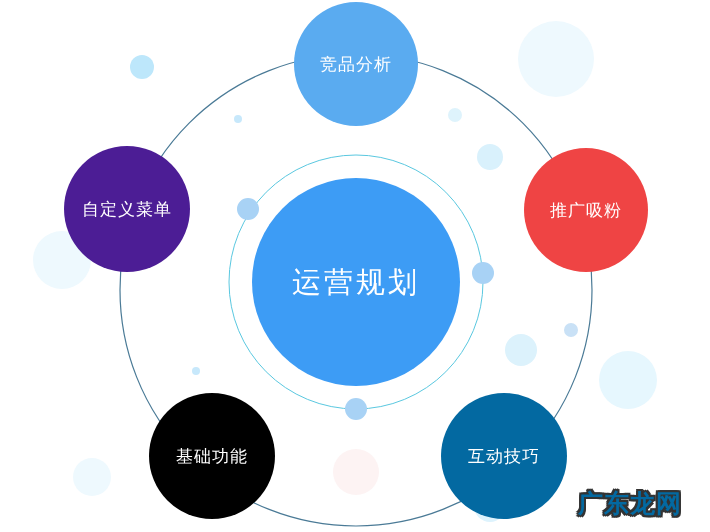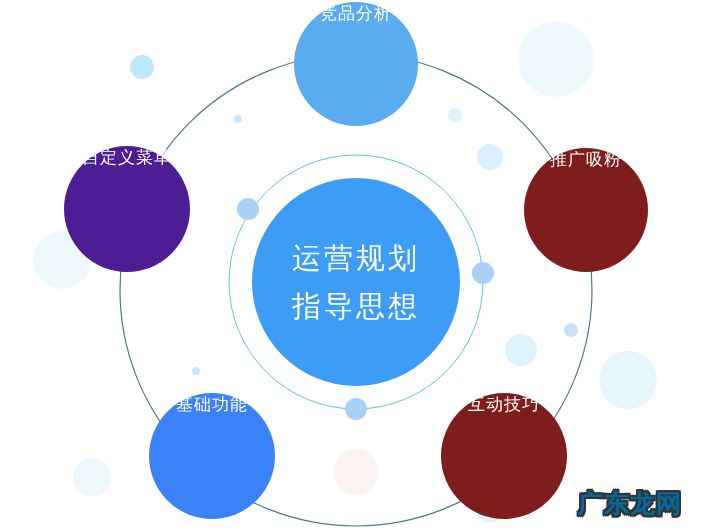--- a/index.html
+++ b/index.html
@@ -1,18 +1,18 @@
 <!DOCTYPE html>
 <html><head>
 <meta charset="utf-8">
 <style>
   html, body { margin: 0; padding: 0; background: #ffffff; }
   body { width: 710px; height: 532px; overflow: hidden; position: relative; font-family: "DejaVu Sans", sans-serif; }
   #canvas { position: absolute; left: 0; top: 0; width: 710px; height: 532px; }
-  .node { position: absolute; border-radius: 50%; display: flex; justify-content: center; color: #ffffff; text-align: center; }
+  .node { position: absolute; border-radius: 50%; display: flex; align-items: center; justify-content: center; color: #ffffff; text-align: center; }
   .node span { font-size: 17px; letter-spacing: 1px; }
   .center-node { position: absolute; border-radius: 50%; background: #3d9cf5; display: flex; flex-direction: column; align-items: center; justify-content: center; color: #ffffff; }
   .center-node .line { font-size: 29px; letter-spacing: 3px; line-height: 48px; }
   .watermark { position: absolute; left: 578px; top: 487px; font-size: 25px; font-weight: bold; color: #0369a1; letter-spacing: 1px;
     text-shadow: -2px -2px 0 #333, 2px -2px 0 #333, -2px 2px 0 #333, 2px 2px 0 #333, 0 2px 0 #333, 0 -2px 0 #333, 2px 0 0 #333, -2px 0 0 #333; }
 </style>
 </head>
 <body>
 
 <svg id="canvas" width="710" height="532" viewBox="0 0 710 532">
@@ -37,36 +37,35 @@
 
   <circle cx="356" cy="282" r="127" fill="none" stroke="#5ac8e0" stroke-width="1"></circle>
 
   <circle cx="248" cy="209" r="11" fill="#a8d2f5"></circle>
   <circle cx="483" cy="273" r="11" fill="#a8d2f5"></circle>
   <circle cx="356" cy="409" r="11" fill="#a8d2f5"></circle>
 </svg>
 
 <div class="center-node" style="left:252px; top:178px; width:208px; height:208px;">
   <div class="line">运营规划</div>
-  <div class="line">指导思想</div>
 </div>
 
 <div class="node" style="left:294px; top:2px; width:124px; height:124px; background:#5aabf0;">
   <span>竞品分析</span>
 </div>
 
-<div class="node" style="left:524px; top:148px; width:124px; height:124px; background:#7f1d1d;">
+<div class="node" style="left:524px; top:148px; width:124px; height:124px; background:#ef4444;">
   <span>推广吸粉</span>
 </div>
 
-<div class="node" style="left:441px; top:393px; width:126px; height:126px; background:#7f1d1d;">
+<div class="node" style="left:441px; top:393px; width:126px; height:126px; background:#0369a1;">
   <span>互动技巧</span>
 </div>
 
-<div class="node" style="left:149px; top:393px; width:126px; height:126px; background:#3b82f6;">
+<div class="node" style="left:149px; top:393px; width:126px; height:126px; background:#000000;">
   <span>基础功能</span>
 </div>
 
 <div class="node" style="left:64px; top:146px; width:126px; height:126px; background:#4c1d95;">
   <span>自定义菜单</span>
 </div>
 
 <div class="watermark">广东龙网</div>
 
 </body></html>

